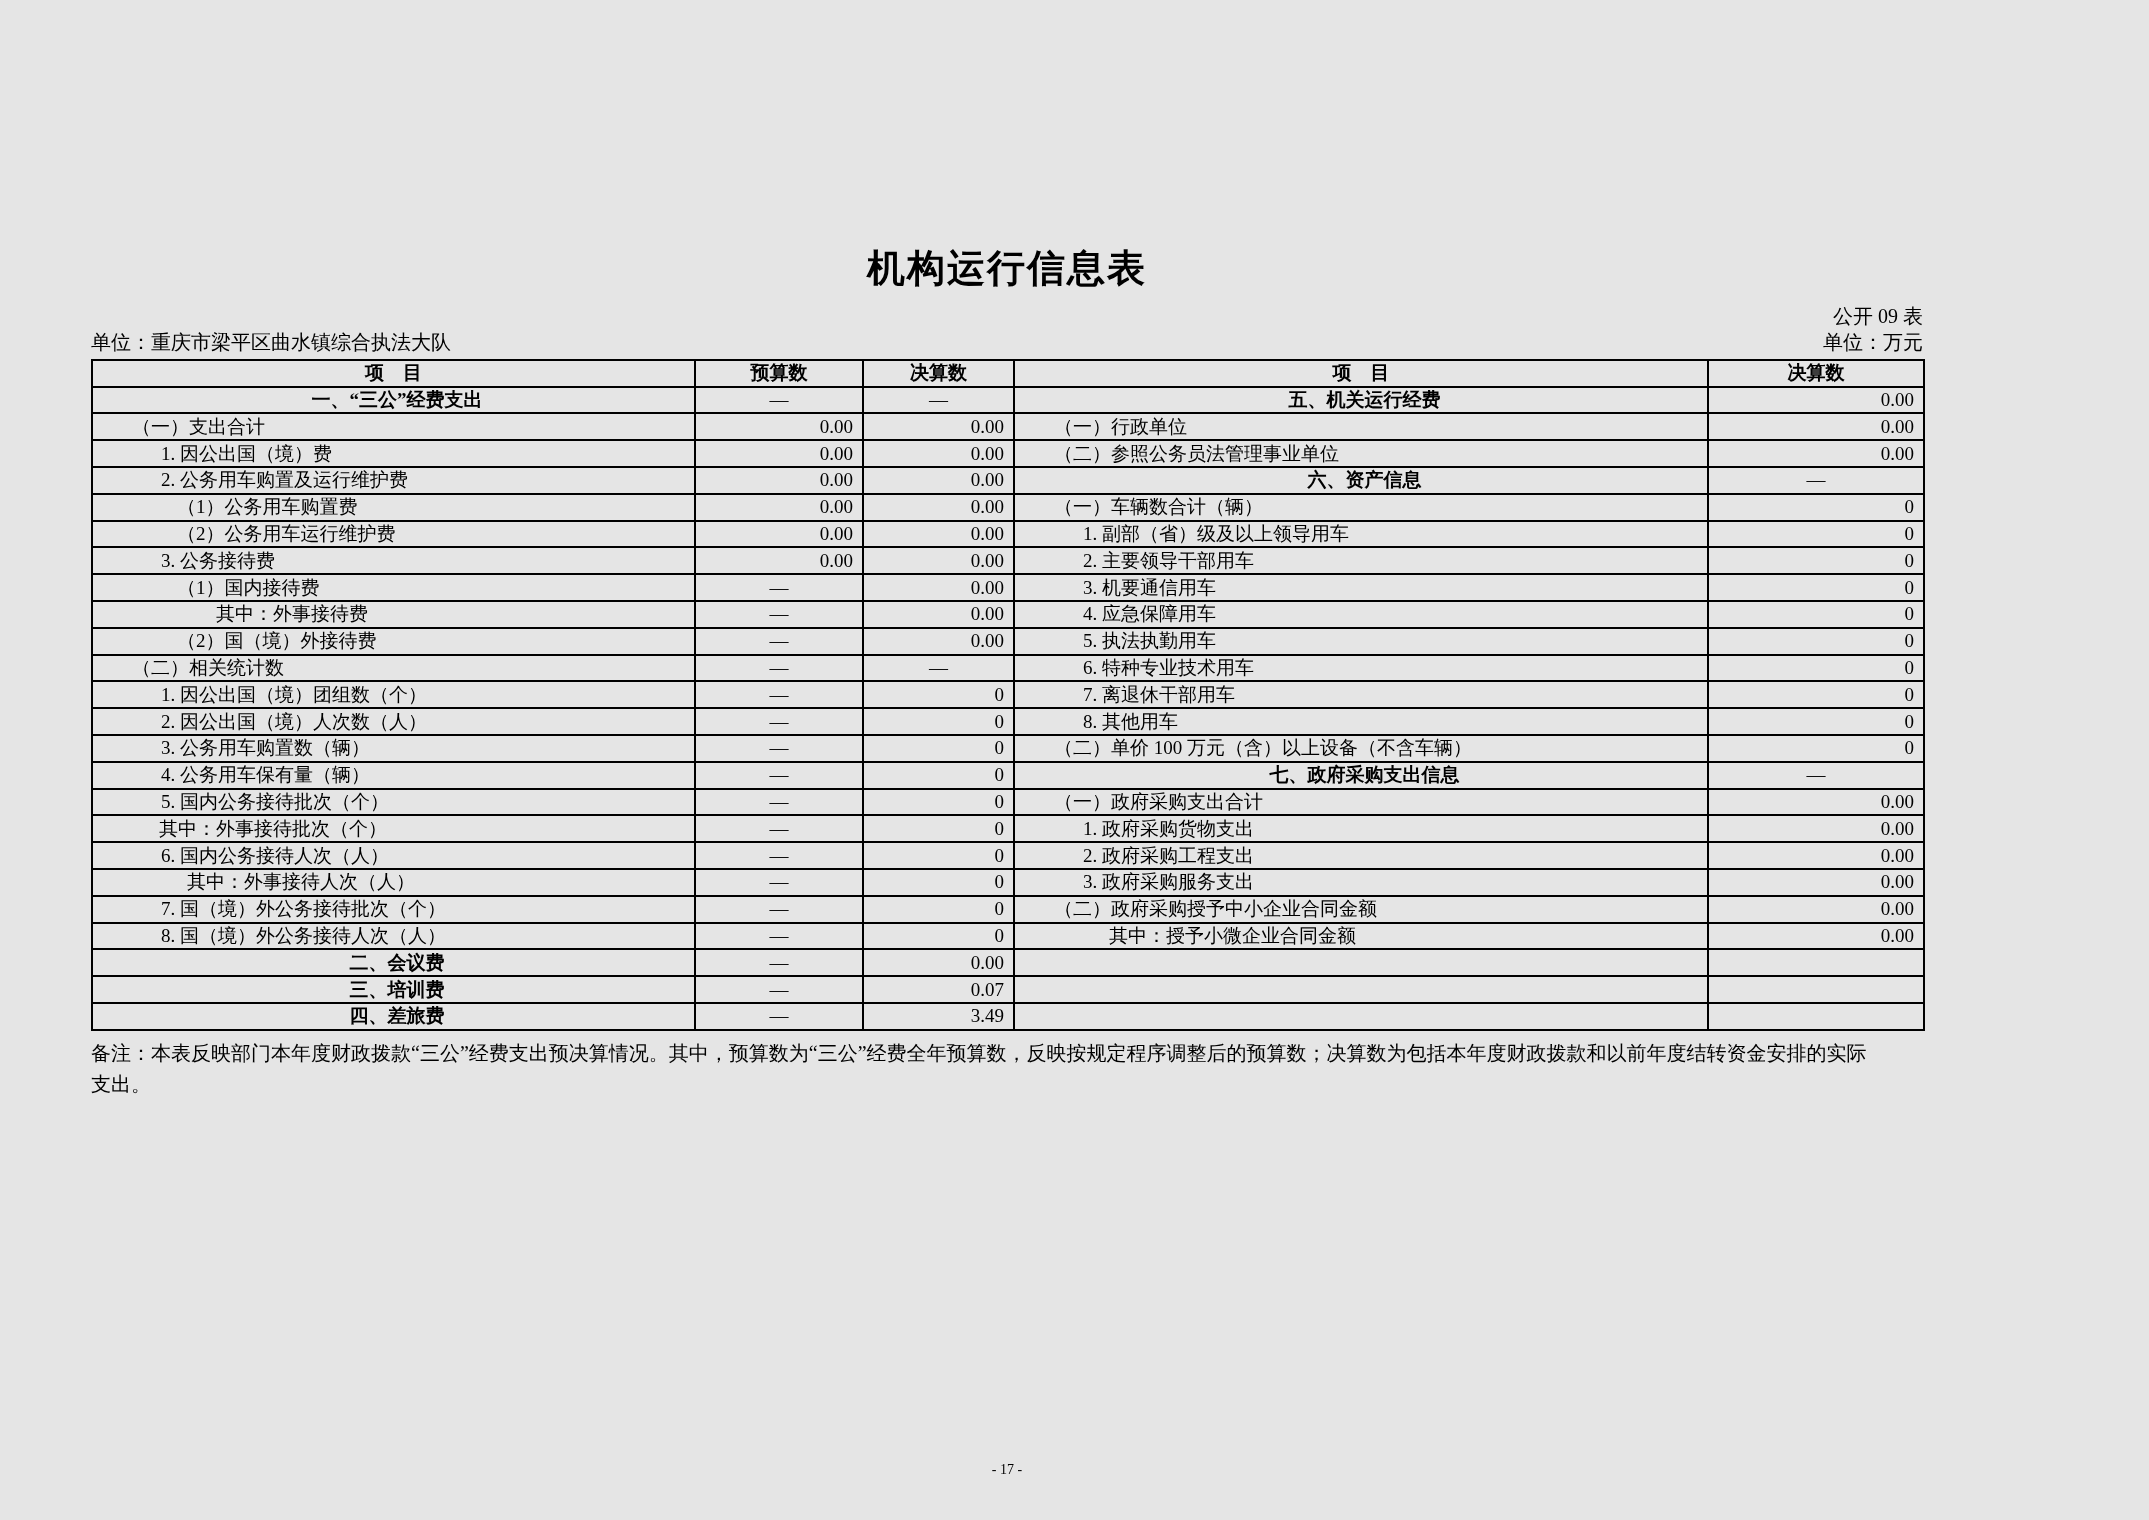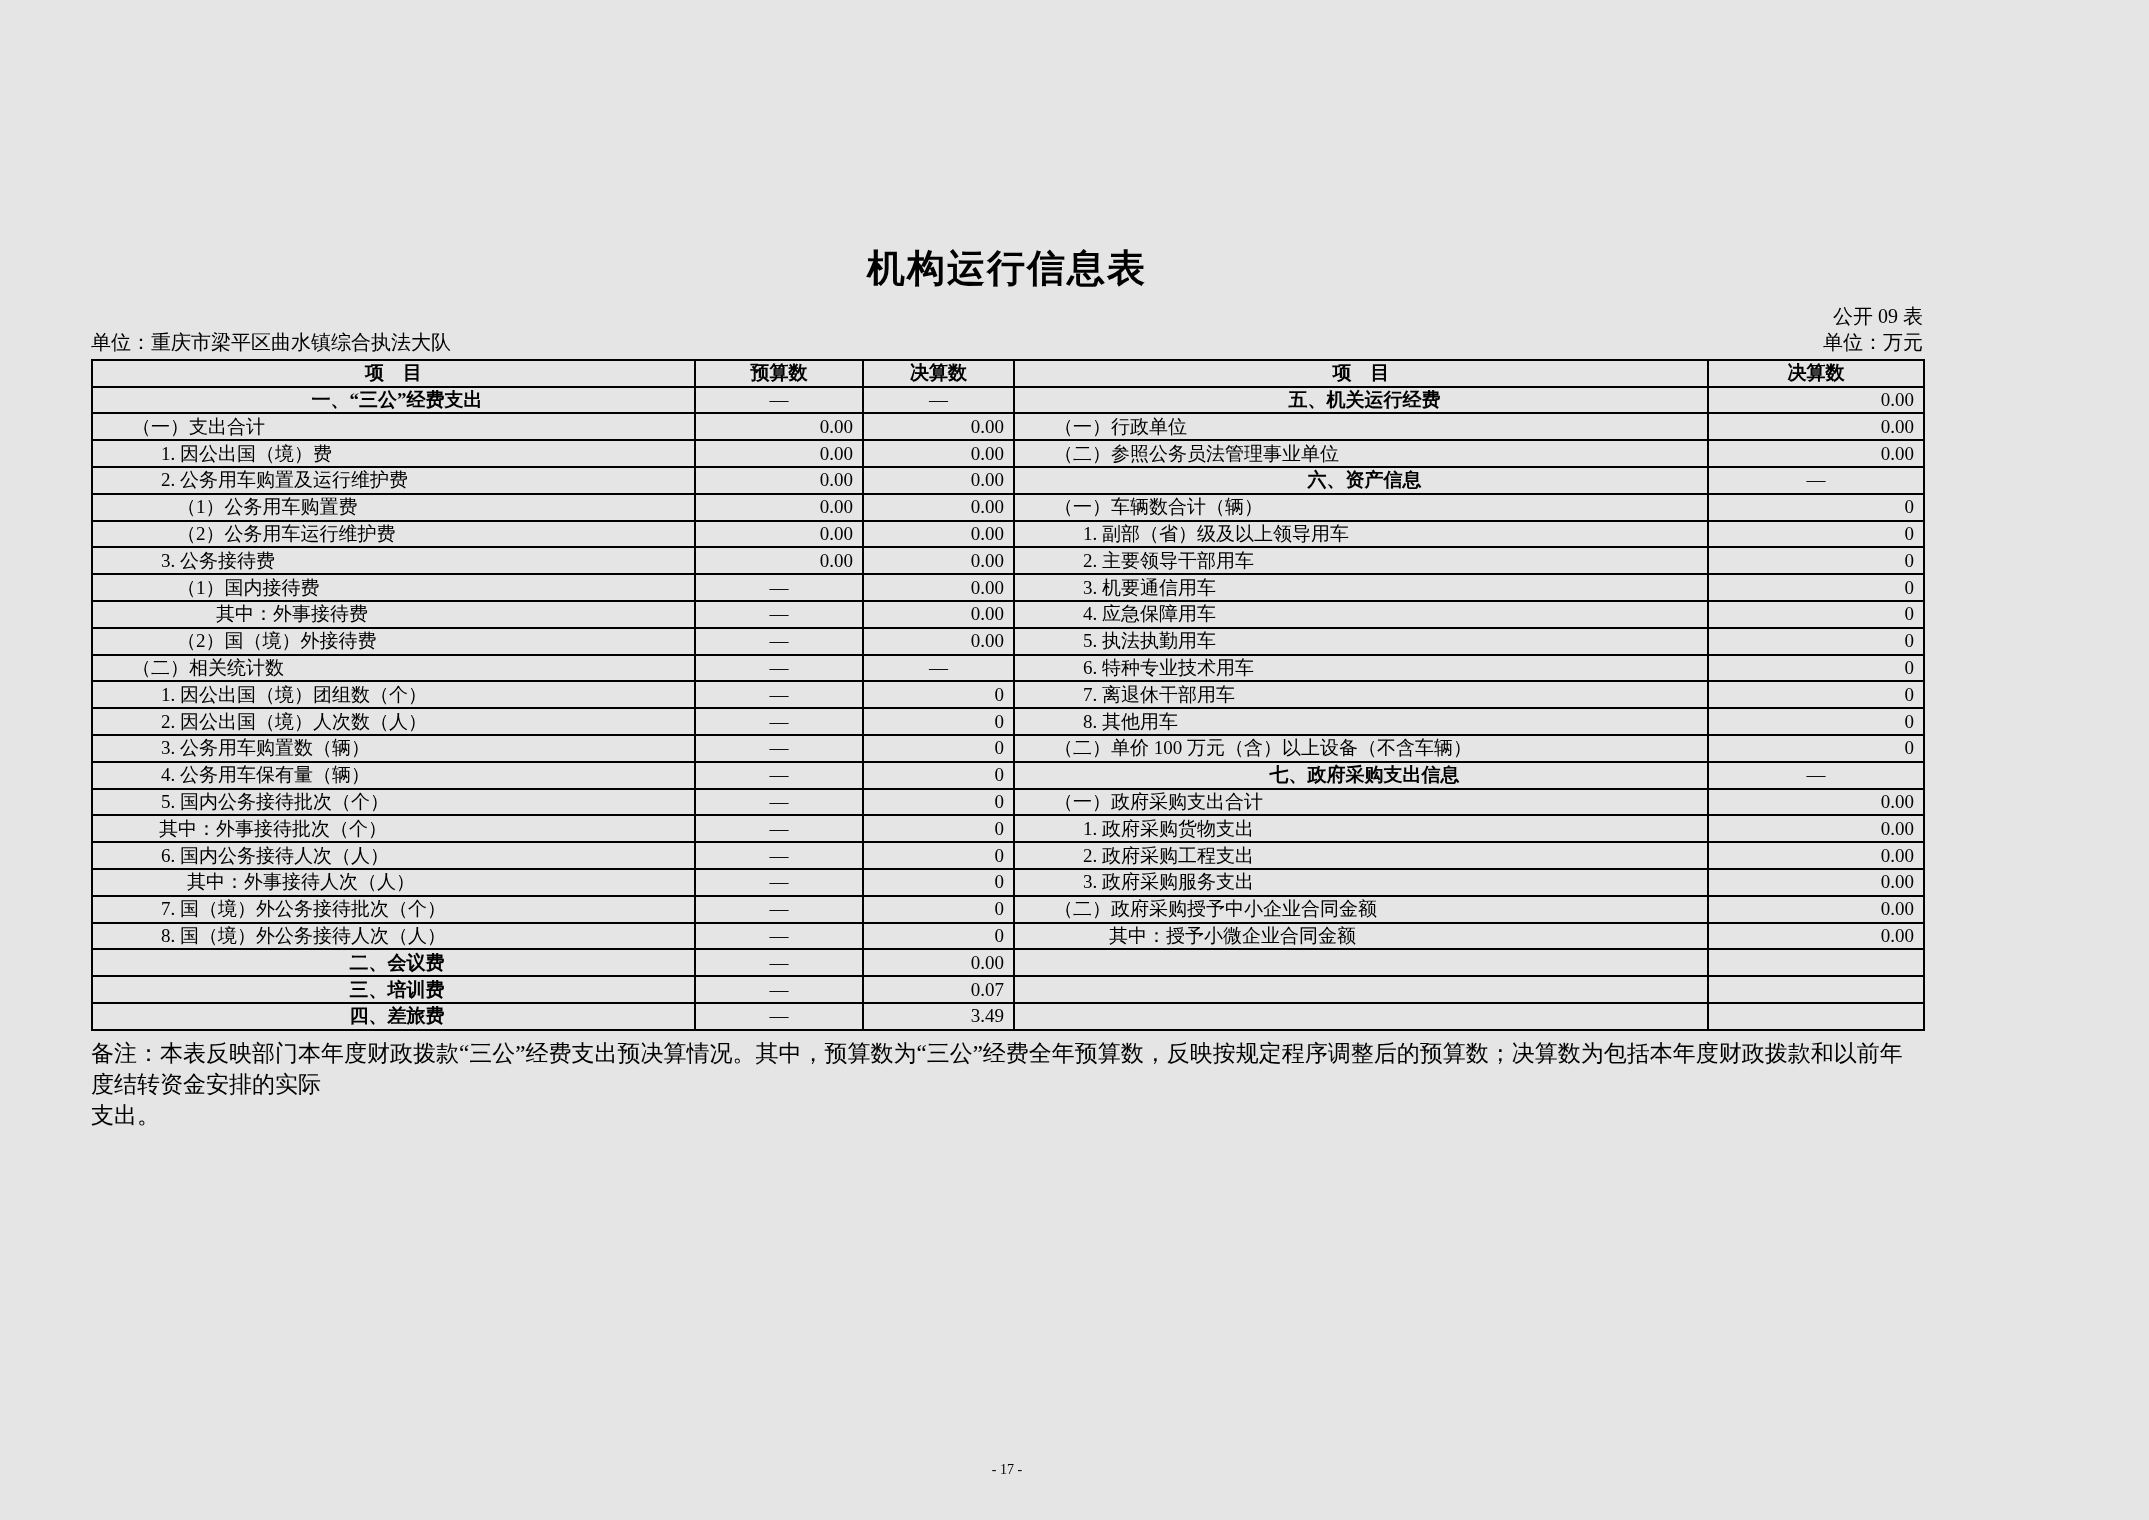--- a/index.html
+++ b/index.html
@@ -57,21 +57,21 @@
     font-weight:bold;
     text-align:center;
     height:27px;
   }
   .info-table td.lbl { text-align:left; }
   .info-table td.val { text-align:right; padding-right:9px; }
   .info-table td.dash { text-align:center; padding-right:0; }
   .info-table td.bold { font-weight:bold;text-align:center; }
   .note {
     margin-top:7px;
-    font-size:23px;
+    font-size:20px;
     line-height:31px;
     text-align:left;
   }
   .page-number {
     position:absolute;
     left:91px; top:1462px;
     width:1832px;
     text-align:center;
     font-size:14px;
   }

